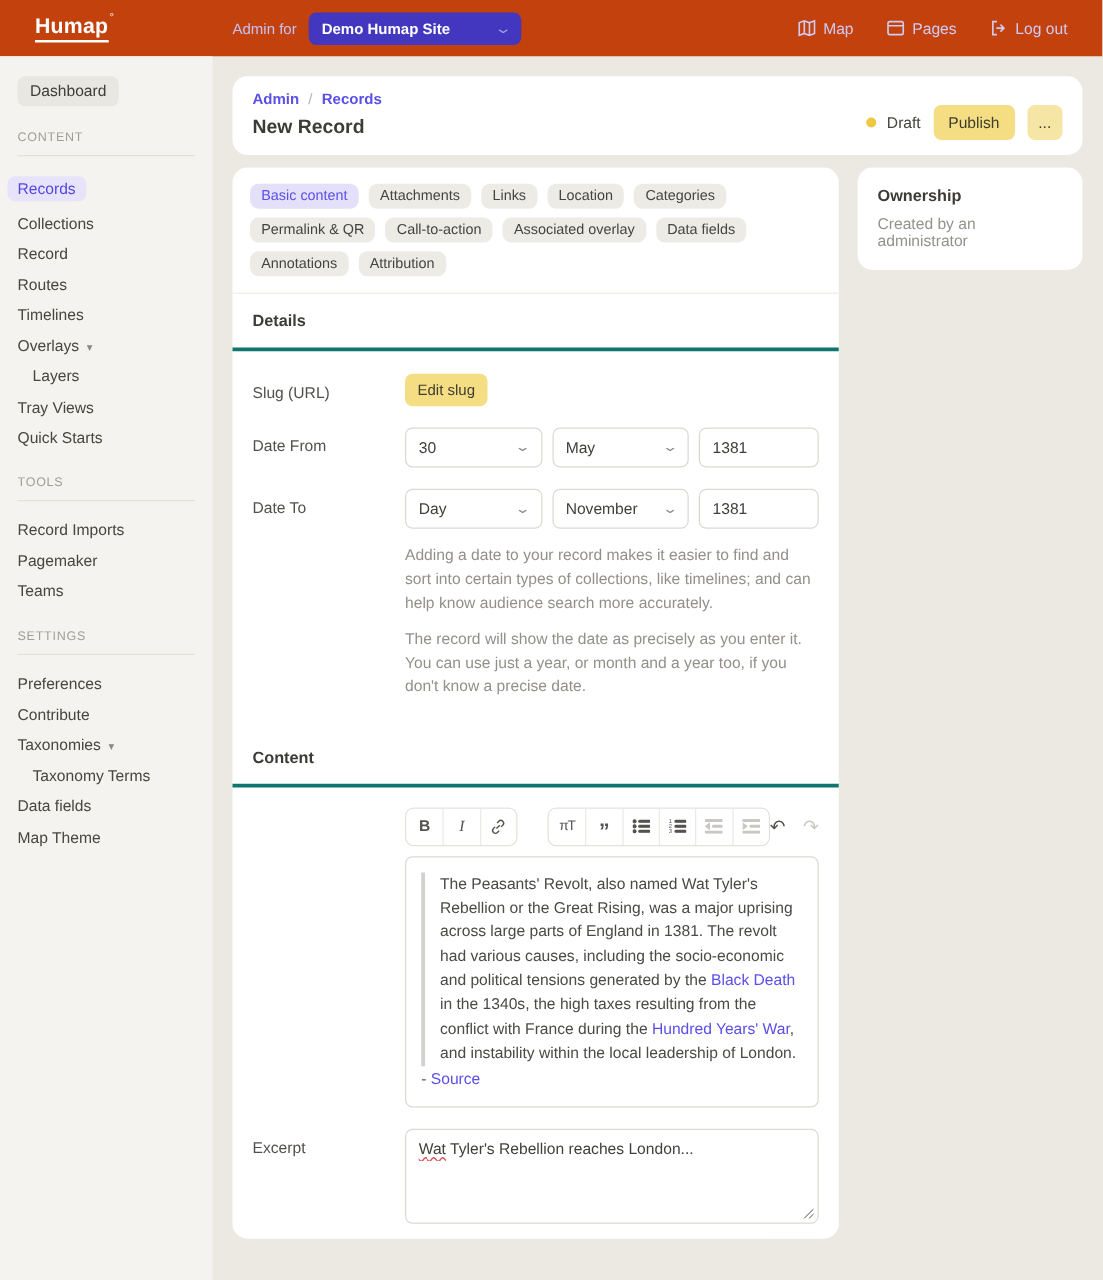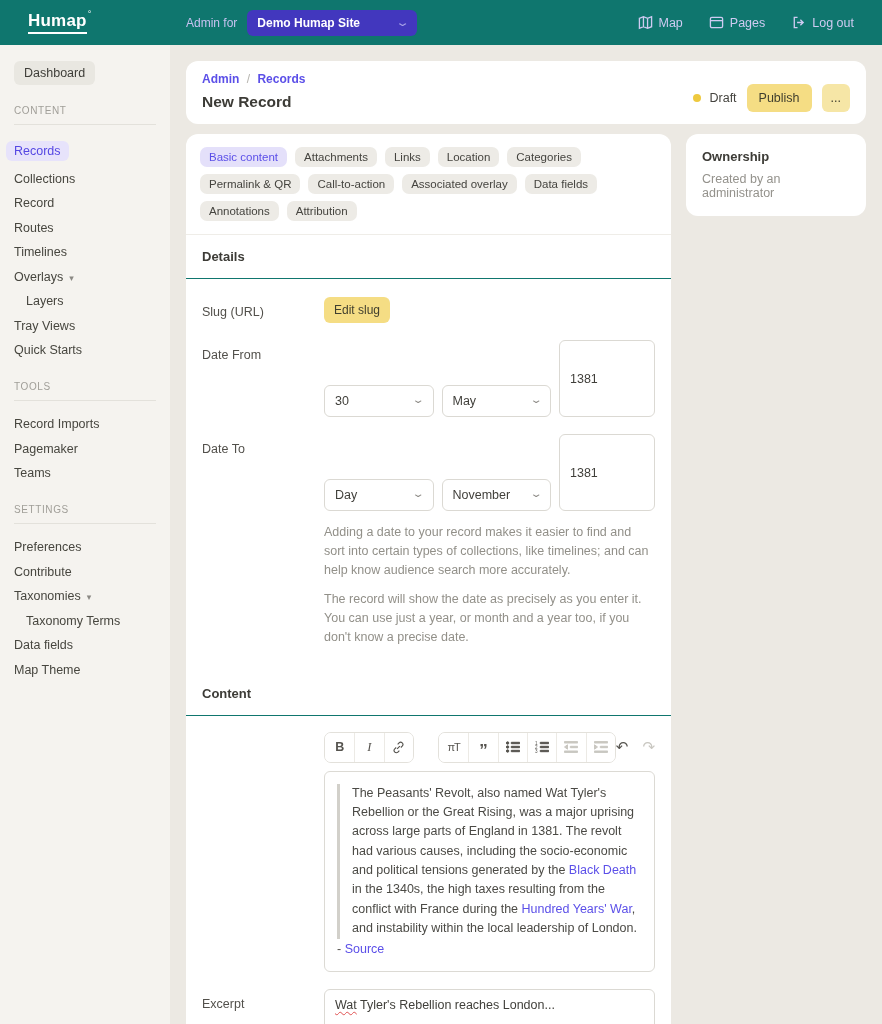--- a/index.html
+++ b/index.html
@@ -1,20 +1,20 @@
 <!DOCTYPE html>
 <html><head>
 <meta charset="utf-8">
 <style>
   * { margin:0; padding:0; box-sizing:border-box; }
   html,body { width:882px; height:1024px; overflow:hidden;
     font-family:"Liberation Sans","DejaVu Sans",sans-serif; background:#ECE9E3; }
 
   
-  .topbar { height:45px; background:#0f766e; display:flex; align-items:center; color:#fff; }
+  .topbar { height:45px; background:#c2410c; display:flex; align-items:center; color:#fff; }
   .logo-wrap { width:170px; padding-left:28px; flex-shrink:0; display:flex; align-items:flex-start; }
   .logo { font-weight:bold; font-size:17px; letter-spacing:.2px; border-bottom:2px solid #fff; padding-bottom:1px; cursor:pointer; }
   .logo-mark { font-size:9px; margin-top:-2px; margin-left:1px; }
   .adminfor { display:flex; align-items:center; margin-left:16px; gap:10px; }
   .adminfor-label { color:#C7C2F1; font-size:12px; }
   .site-select { background:#4237BE; border-radius:6px; width:170px; padding:6px 10px; display:flex; align-items:center; justify-content:space-between; font-size:12px; font-weight:bold; cursor:pointer; }
   .site-select .chev { color:#A8A2E8; font-size:11px; font-weight:normal; transform:scaleX(1.6); }
   .topnav { margin-left:auto; display:flex; align-items:center; gap:26px; padding-right:28px; }
   .topnav a { color:#CFCBF2; font-size:12.5px; display:flex; align-items:center; gap:6px; text-decoration:none; cursor:pointer; }
   .topnav svg { stroke:#CFCBF2; fill:none; stroke-width:1.4; }
@@ -50,33 +50,33 @@
   .main-card { width:485px; flex-shrink:0; }
   .own-card { flex:1; padding:15px 16px 16px 16px; }
   .own-title { font-size:13px; font-weight:bold; color:#3C3B36; }
   .own-text { font-size:12.5px; color:#94928C; margin-top:8px; }
 
   
   .tabs { padding:13px 14px; border-bottom:1px solid #EFEDE8; display:flex; flex-wrap:wrap; gap:7px 8px; }
   .tab { background:#EDEBE6; border-radius:7px; padding:4px 9px; font-size:11.5px; color:#45443F; cursor:pointer; white-space:nowrap; }
   .tab.active { background:#E4E0FA; color:#5B4FE8; }
 
-  .sec-head { padding:14px 16px; font-size:13px; font-weight:bold; color:#3C3B36; border-bottom:1px solid #0f766e; }
+  .sec-head { padding:14px 16px; font-size:13px; font-weight:bold; color:#3C3B36; border-bottom:3px solid #0f766e; }
 
   
   .form-body { padding:18px 16px 6px 16px; }
   .frow { display:flex; margin-bottom:17px; }
   .flabel { width:122px; flex-shrink:0; font-size:12.5px; color:#52504B; padding-top:8px; }
   .ffield { flex:1; min-width:0; }
   .tinput { width:100%; border:1px solid #DBD9D3; border-radius:6px; padding:8px 10px; font-size:12.5px; color:#403F3A; font-family:inherit; background:#fff; }
   .slug-wrap { display:flex; gap:8px; }
   .slug-wrap .tinput { flex:1; }
   .btn-slug { flex-shrink:0; padding:6px 10px; font-size:12px; }
   .date-wrap { display:flex; gap:8px; }
-  .dselect { flex:1; border:1px solid #DBD9D3; border-radius:6px; padding:8px 10px; font-size:12.5px; color:#403F3A; display:flex; justify-content:space-between; align-items:flex-start; cursor:pointer; background:#fff;margin-top:45px; }
+  .dselect { flex:1; border:1px solid #DBD9D3; border-radius:6px; padding:8px 10px; font-size:12.5px; color:#403F3A; display:flex; justify-content:space-between; align-items:center; cursor:pointer; background:#fff; }
   .dselect .chev { color:#8B8984; font-size:10px; transform:scaleX(1.6); }
   .yinput { width:96px; flex:none; }
   .help { font-size:12.5px; color:#929089; line-height:1.5; margin-top:2px; }
   .help p { margin-bottom:11px; }
 
   
   .ed-toolbar { display:flex; align-items:center; margin-bottom:8px; }
   .tgroup { display:flex; border:1px solid #E3E1DB; border-radius:7px; overflow:hidden; background:#fff; }
   .tgroup.g2 { margin-left:24px; }
   .tbtn { width:31px; height:29px; display:flex; align-items:center; justify-content:center; background:#fff; border:none; border-left:1px solid #ECEAE5; color:#55534E; font-size:12.5px; font-family:inherit; cursor:pointer; }

